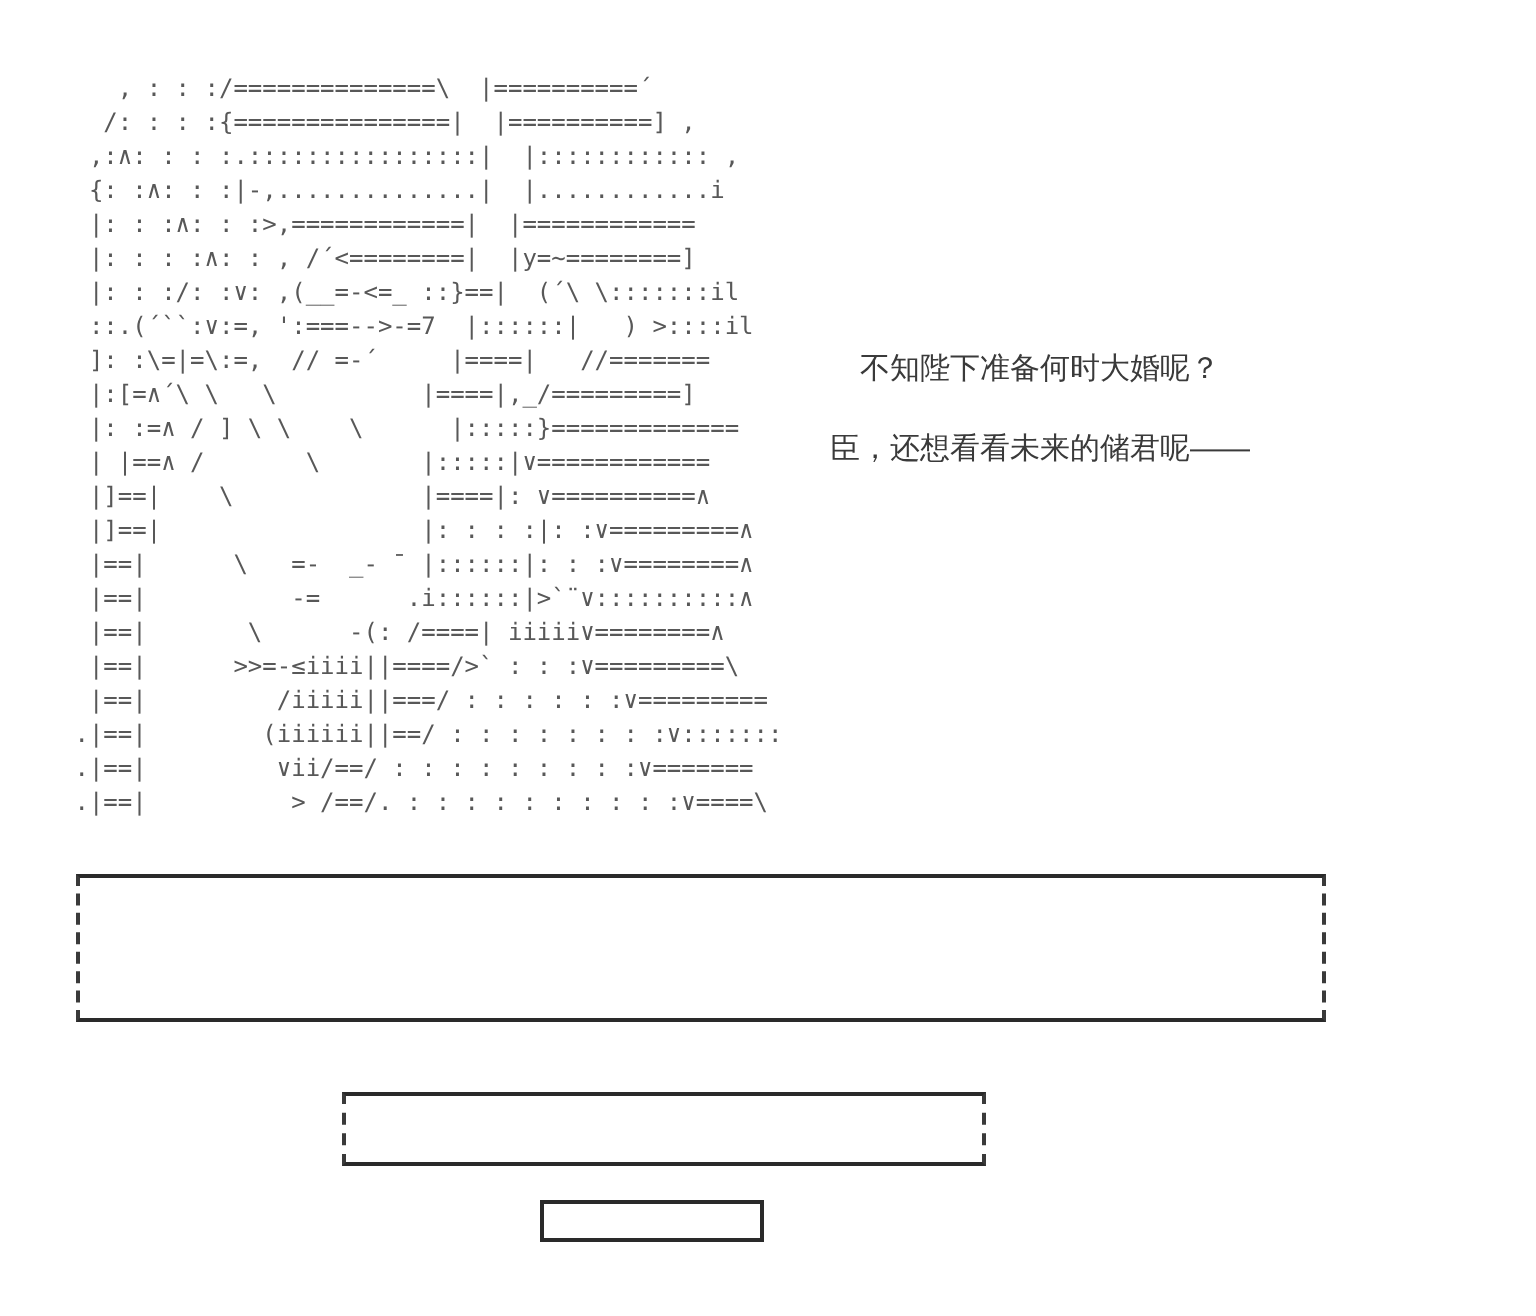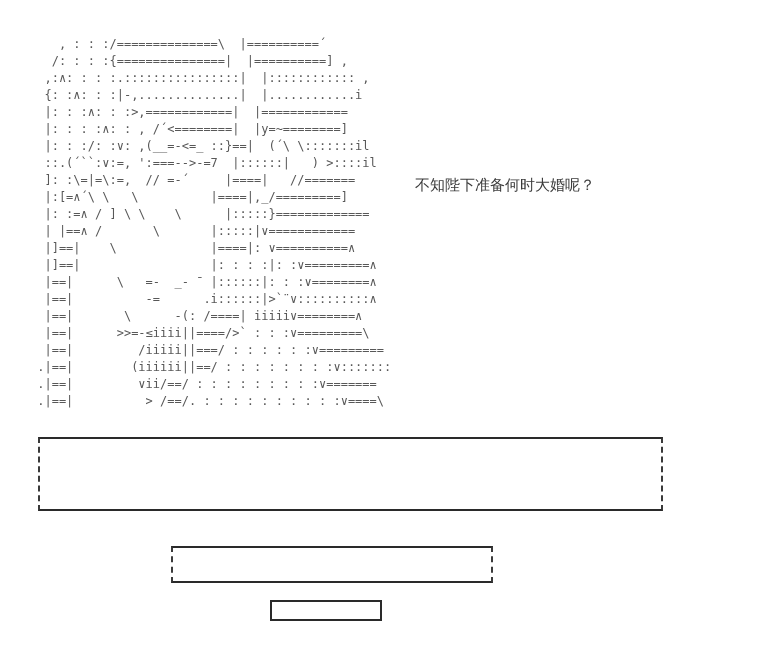--- a/index.html
+++ b/index.html
@@ -93,20 +93,21 @@
   |==|          -=      .i::::::|&gt;`¨∨::::::::::∧
   |==|       \      -(: /====| iiiii∨========∧
   |==|      &gt;&gt;=-≤iiii||====/&gt;` : : :∨=========\
   |==|         /iiiii||===/ : : : : : :∨=========
  .|==|        (iiiiii||==/ : : : : : : : :∨:::::::
  .|==|         ∨ii/==/ : : : : : : : : :∨=======
  .|==|          &gt; /==/. : : : : : : : : : :∨====\</pre>
 
   <div class="dialogue">
     <p>不知陛下准备何时大婚呢？</p>
+    <p>臣，还想看看未来的储君呢——</p>
   </div>
 
   <div class="aa-box large"></div>
 
   <div class="aa-box medium"></div>
 
   <div class="aa-box small"></div>
 
 </div>
 

